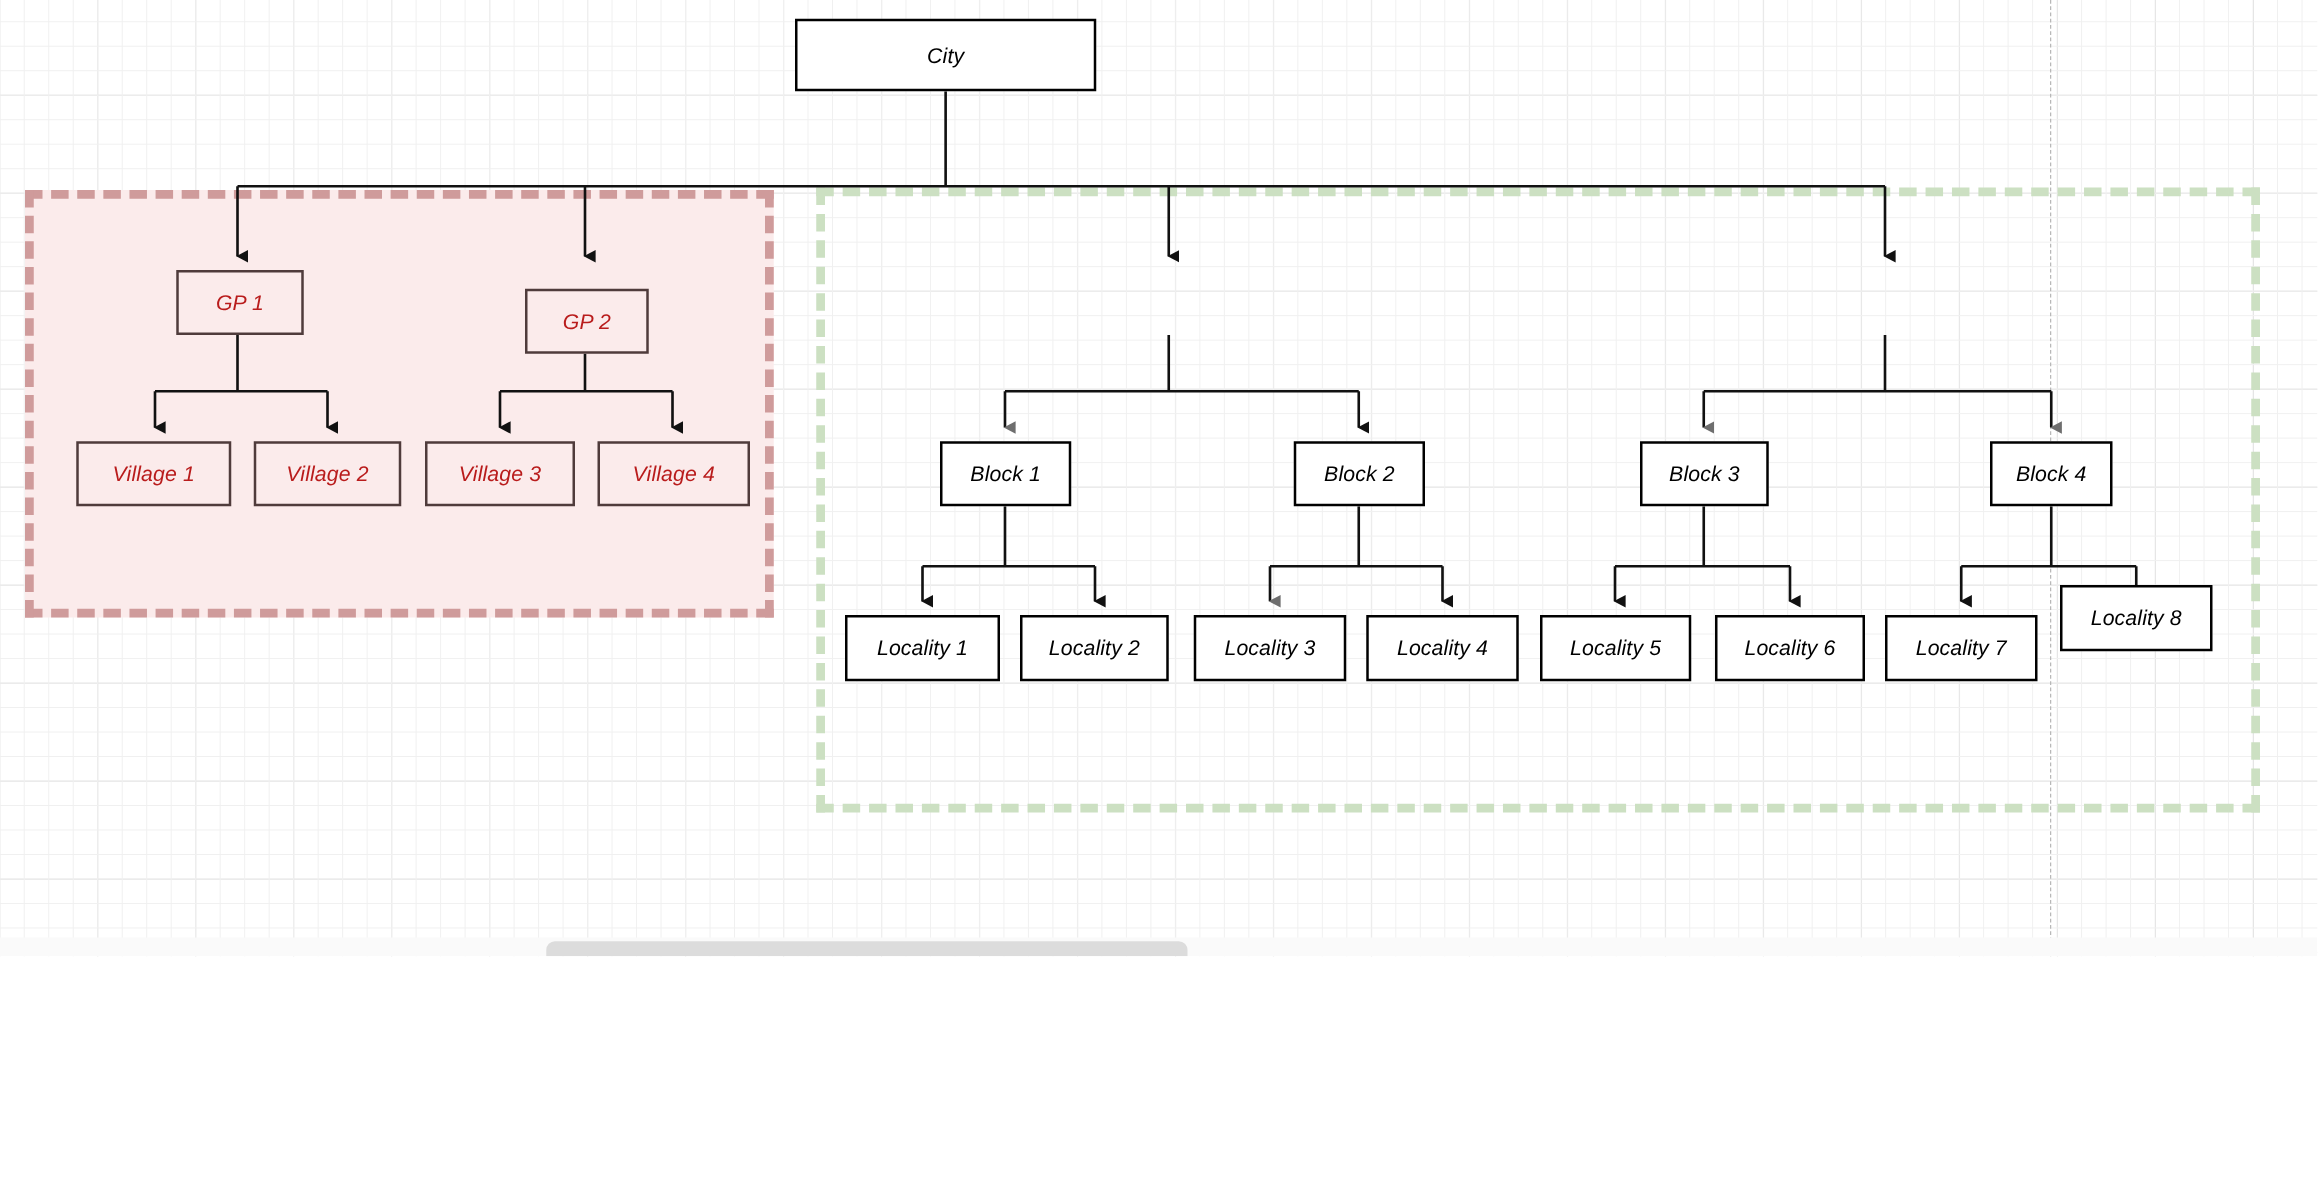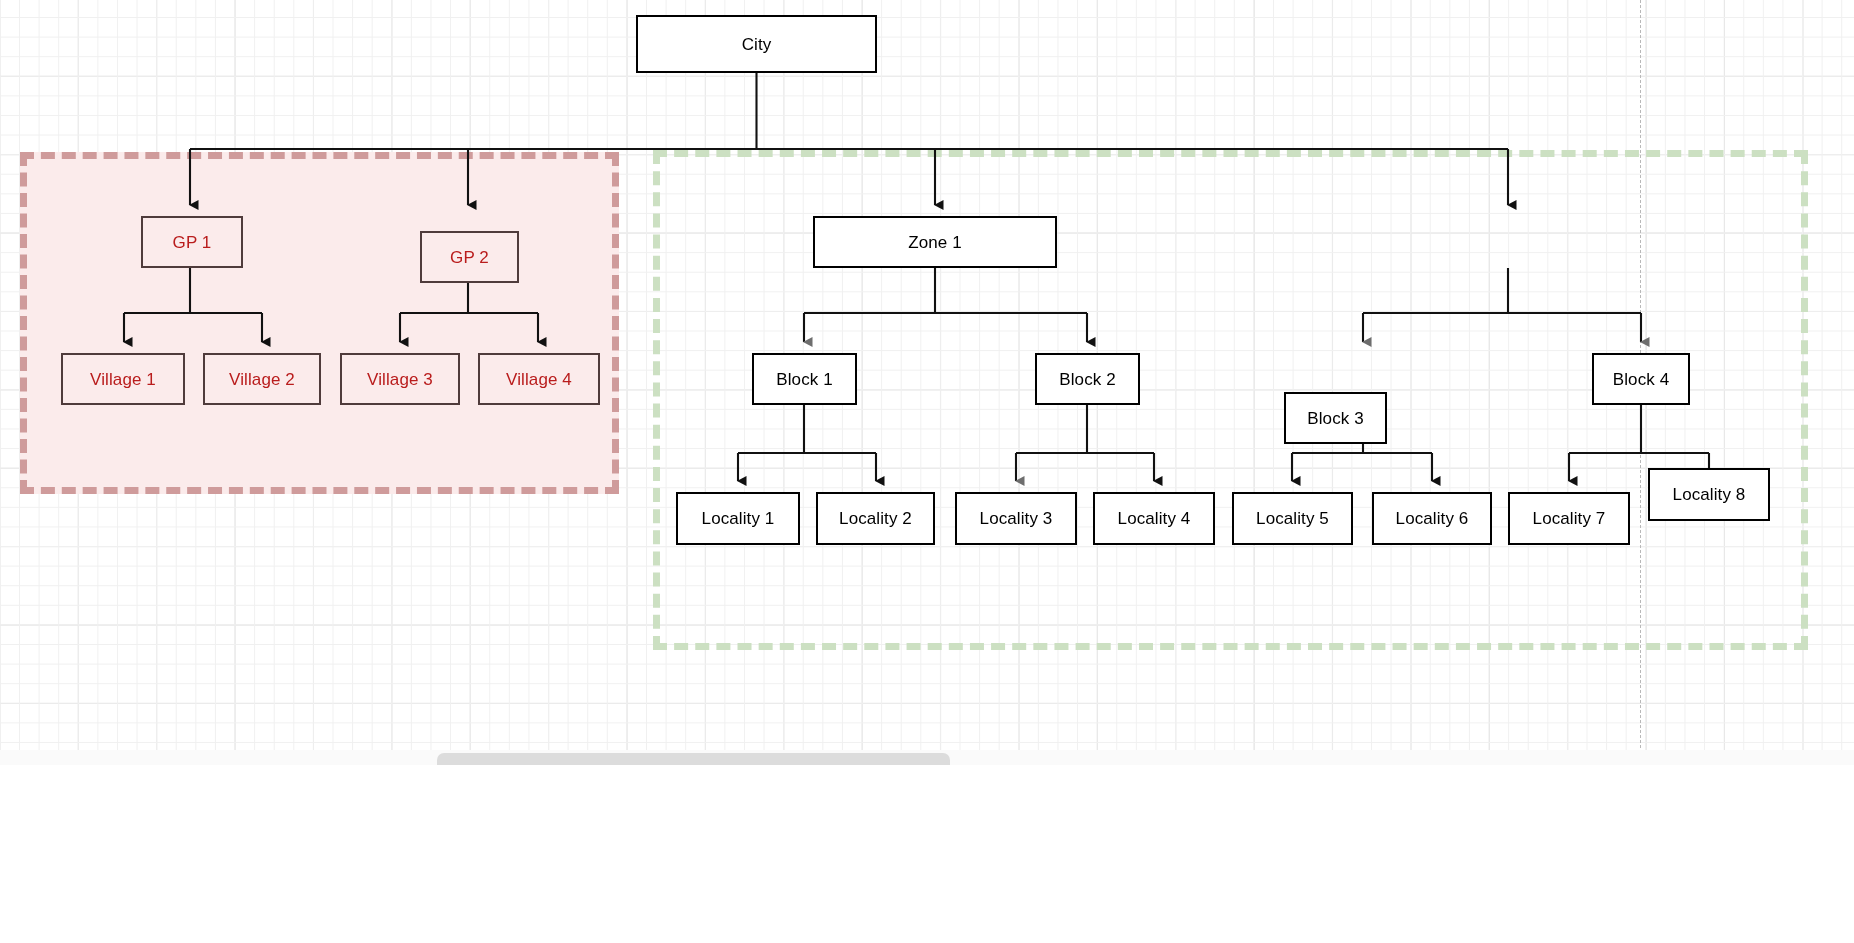--- a/index.html
+++ b/index.html
@@ -21,20 +21,21 @@
       linear-gradient(to bottom, #f0f0f0 1px, transparent 1px),
       linear-gradient(to right, #d9d9d9 1px, transparent 1px),
       linear-gradient(to bottom, #d9d9d9 1px, transparent 1px);
     background-size:
       19.6px 19.6px,
       19.6px 19.6px,
       78.4px 78.4px,
       78.4px 78.4px;
     background-position: -0.6px -2.6px, -0.6px -2.6px, -0.6px -2.6px, -0.6px -2.6px;
     overflow: hidden;
+    font-style: italic;
   }
 
   
   .group-box {
     position: absolute;
     box-sizing: border-box;
   }
   #group-pink {
     left: 20px; top: 152px; width: 599px; height: 342px;
     background: #fbebeb;
@@ -172,30 +173,29 @@
       <path d="M1569,453 L1569,481" marker-end="url(#arrow)"></path>
       <path d="M1709,453 L1709,481" marker-end="url(#arrowgray)"></path>
     </g>
   </svg>
 
   <div class="node" style="left:636px;top:15px;width:241px;height:58px;">City</div>
 
   <div class="node pink" style="left:141px;top:216px;width:102px;height:52px;">GP 1</div>
   <div class="node pink" style="left:420px;top:216px;width:99px;height:52px;margin-top:15px;">GP 2</div>
 
-  <div class="node" style="left:813px;top:216px;width:244px;height:52px;">Zone 1</div>
 
   <div class="node pink" style="left:61px;top:353px;width:124px;height:52px;">Village 1</div>
   <div class="node pink" style="left:203px;top:353px;width:118px;height:52px;">Village 2</div>
   <div class="node pink" style="left:340px;top:353px;width:120px;height:52px;">Village 3</div>
   <div class="node pink" style="left:478px;top:353px;width:122px;height:52px;">Village 4</div>
 
   <div class="node" style="left:752px;top:353px;width:105px;height:52px;">Block 1</div>
   <div class="node" style="left:1035px;top:353px;width:105px;height:52px;">Block 2</div>
-  <div class="node" style="left:1284px;top:353px;width:103px;height:52px;margin-top:39px;">Block 3</div>
+  <div class="node" style="left:1312px;top:353px;width:103px;height:52px;">Block 3</div>
   <div class="node" style="left:1592px;top:353px;width:98px;height:52px;">Block 4</div>
 
   <div class="node" style="left:676px;top:492px;width:124px;height:53px;">Locality 1</div>
   <div class="node" style="left:816px;top:492px;width:119px;height:53px;">Locality 2</div>
   <div class="node" style="left:955px;top:492px;width:122px;height:53px;">Locality 3</div>
   <div class="node" style="left:1093px;top:492px;width:122px;height:53px;">Locality 4</div>
   <div class="node" style="left:1232px;top:492px;width:121px;height:53px;">Locality 5</div>
   <div class="node" style="left:1372px;top:492px;width:120px;height:53px;">Locality 6</div>
   <div class="node" style="left:1508px;top:492px;width:122px;height:53px;">Locality 7</div>
   <div class="node" style="left:1648px;top:468px;width:122px;height:53px;">Locality 8</div>

